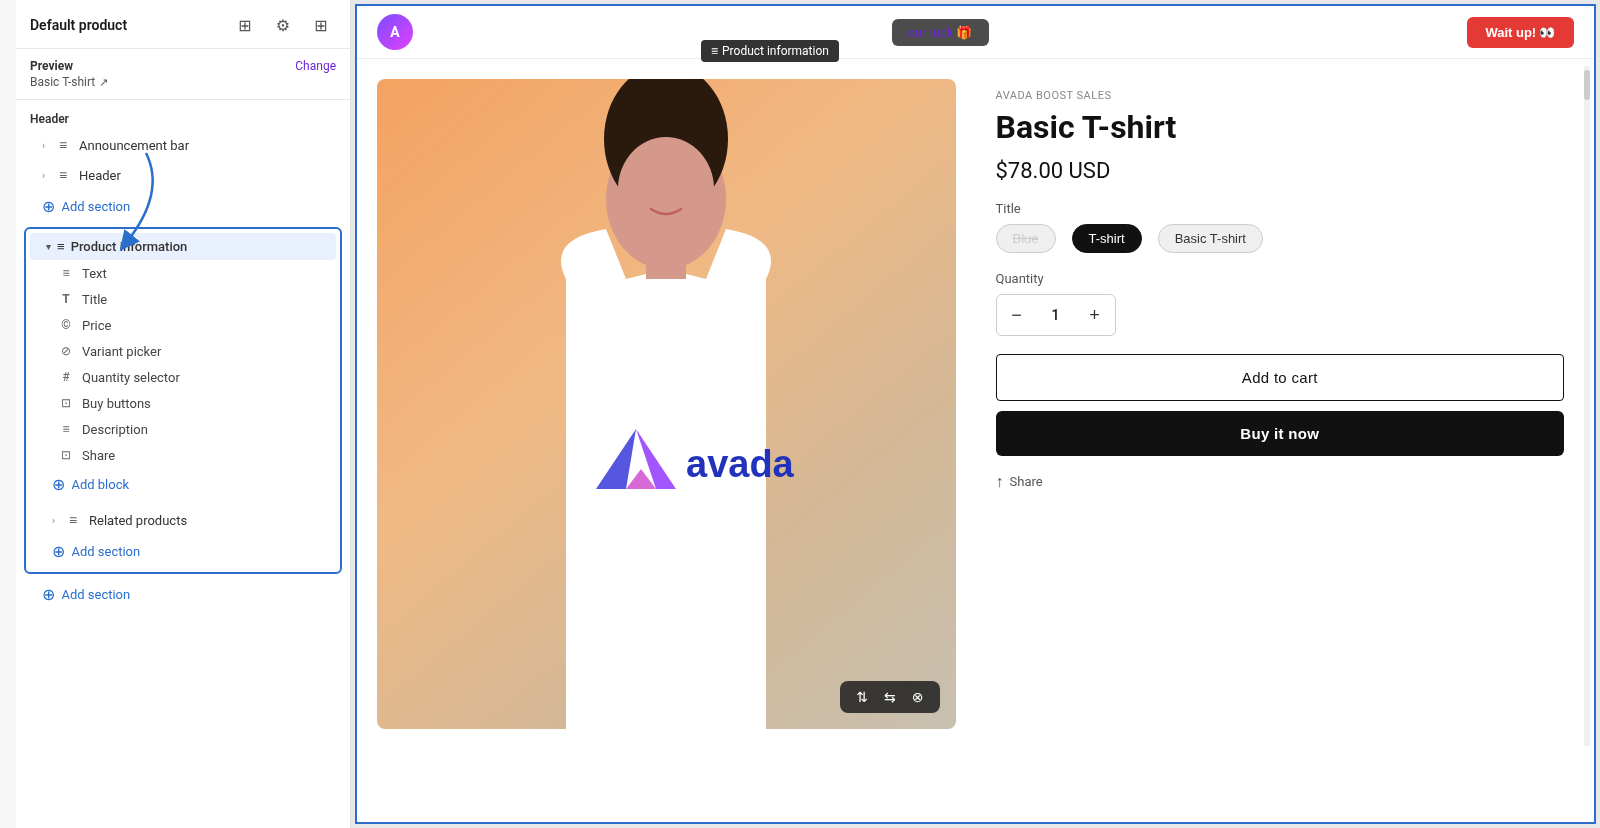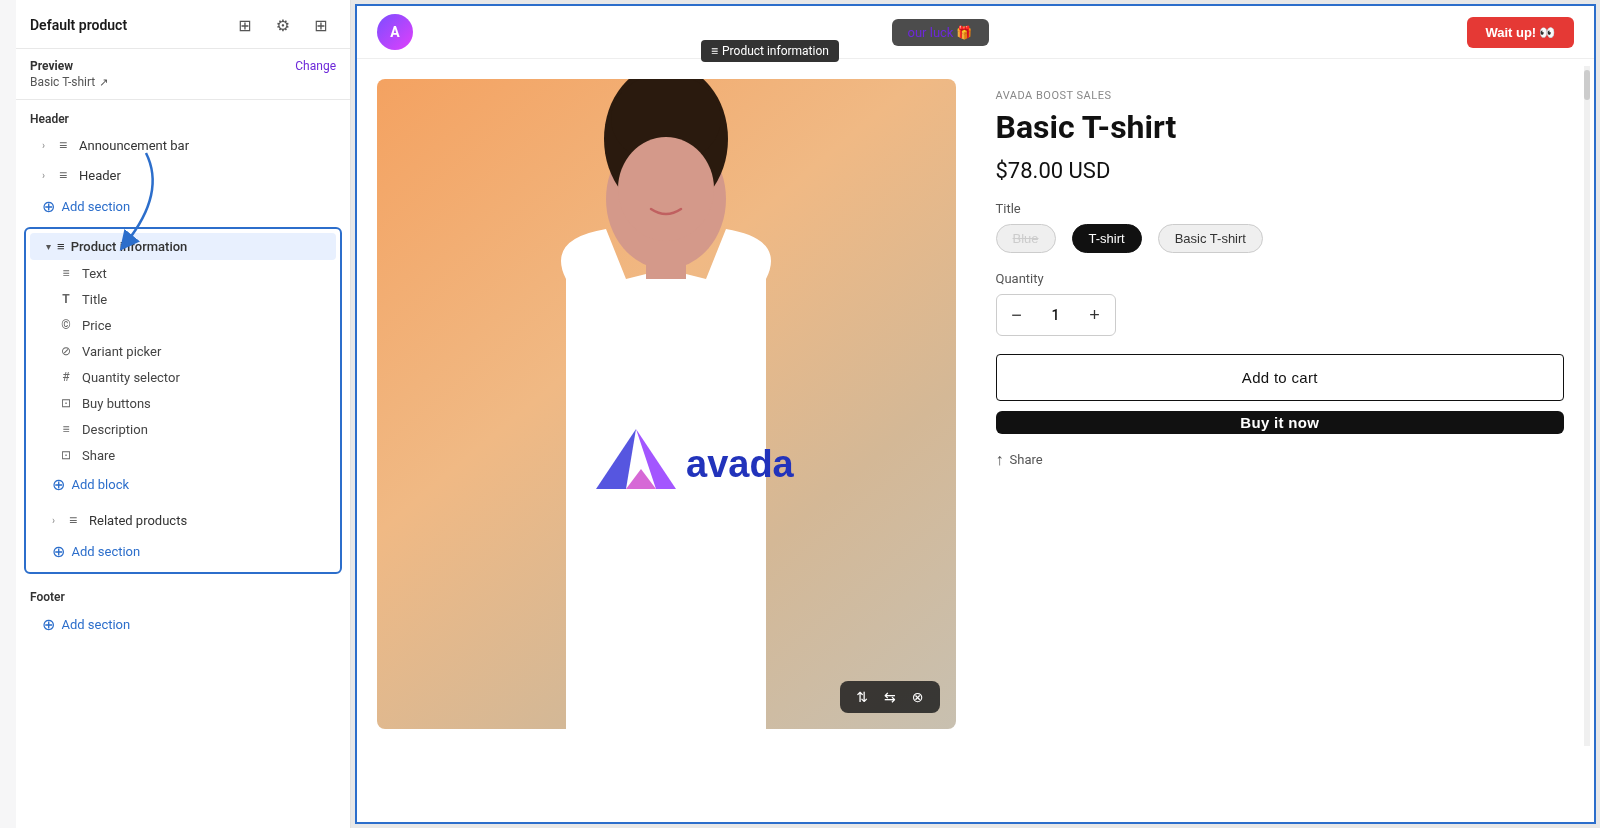--- a/index.html
+++ b/index.html
@@ -402,21 +402,21 @@
       border-radius: 4px;
       cursor: pointer;
       margin-bottom: 10px;
       font-weight: 500;
       letter-spacing: 0.3px;
     }
 
     .buy-now-btn {
       display: block;
       width: 100%;
-      padding: 3px;
+      padding: 14px;
       border: none;
       background: #111;
       color: #fff;
       font-size: 15px;
       border-radius: 6px;
       cursor: pointer;
       margin-bottom: 16px;
       font-weight: 600;
       letter-spacing: 0.3px;
     }
@@ -553,21 +553,20 @@
         <span>Related products</span>
       </div>
 
       <div class="add-section-btn">
         <span style="font-size:16px; color:#2c6ecb;">⊕</span>
         <span>Add section</span>
       </div>
 
     </div>
 
-    <div class="section-group-label">Footer</div>
 
     <div class="add-section-btn">
       <span style="font-size:16px; color:#2c6ecb;">⊕</span>
       <span>Add section</span>
     </div>
 
   </div>
 </div>
 
 <div class="main-content">

